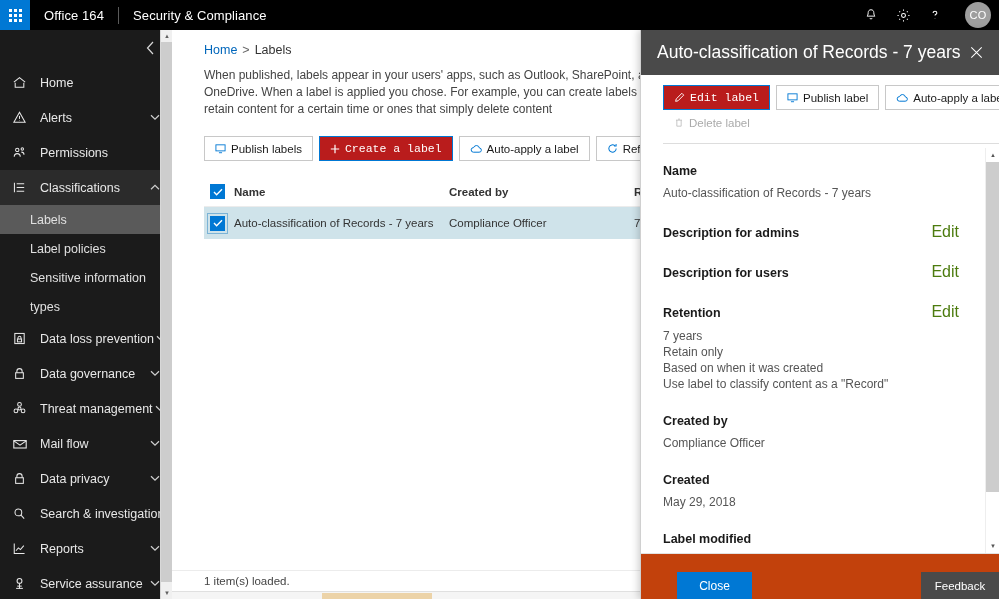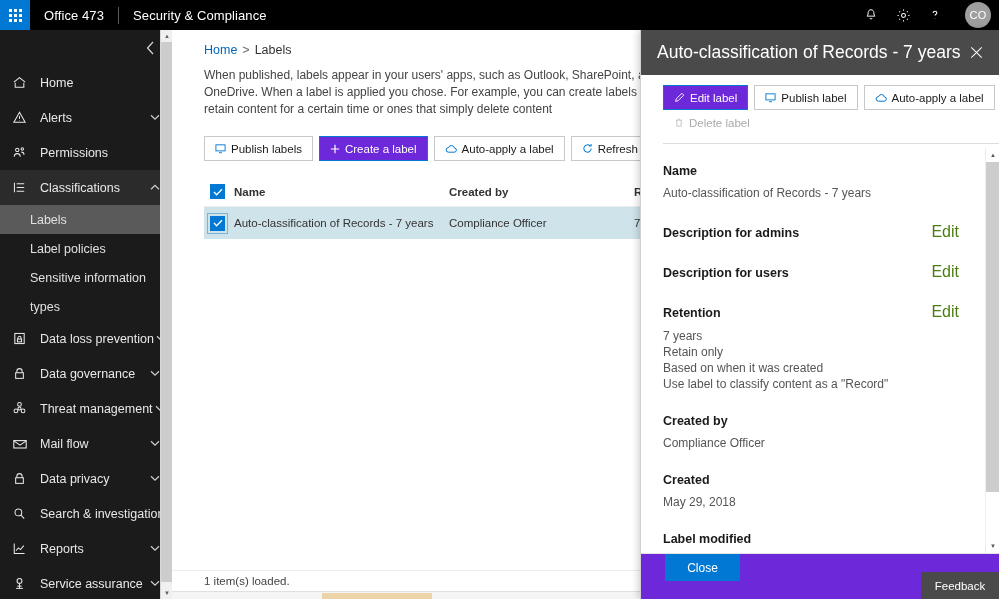--- a/index.html
+++ b/index.html
@@ -104,21 +104,21 @@
     width: 520px;
   }
   .toolbar {
     display: flex; align-items: center; gap: 6px; padding: 18px 0 0 32px;
   }
   .btn {
     height: 25px; display: inline-flex; align-items: center; gap: 5px;
     padding: 0 10px; font-size: 11.5px; cursor: pointer; white-space: nowrap;
     border: 1px solid #c8c8c8; background: #ffffff; color: #1a1a1a;
   }
-  .btn.primary { background: #6d28d9; border-color: #0078d4; color: #ffffff; }
+  .btn.primary { background: #b91c1c; border-color: #0078d4; color: #ffffff; font-family: Liberation Mono, monospace; }
   .btn.outline { border-color: #c8c8c8; color: #1a1a1a; }
   .btn .bico { color: #0078d4; display: flex; align-items: center; }
   .btn.primary .bico { color: #ffffff; }
   .searchbox {
     height: 25px; width: 180px; border: 1px solid #8a8886; background: #fff;
     font-size: 11.5px; color: #333; padding: 0 8px; line-height: 23px;
     margin-left: 6px;
   }
 
   
@@ -198,22 +198,22 @@
   .panel-scroll .sb-a {
     width: 14px; height: 14px; display: flex; align-items: center; justify-content: center;
     color: #555; font-size: 6px;
   }
   .panel-scroll .sb-a.bot { position: absolute; bottom: 0; left: 0; }
   .panel-scroll .sb-t {
     position: absolute; top: 14px; left: 0; width: 14px; height: 330px; background: #cdcdcd;
   }
 
   .panel-foot {
-    height: 46px; border-top: 1px solid #e2e2e2; display: flex; align-items: flex-start;
-    padding-left: 24px; flex: none; background: #6d28d9;
+    height: 46px; border-top: 1px solid #e2e2e2; display: flex; align-items: flex-end;
+    padding-left: 36px; flex: none; background: #c2410c;
   }
   .btn-close {
     width: 75px; height: 27px; background: #0078d4; color: #ffffff; border: none;
     font-size: 12px; cursor: pointer; font-family: "Liberation Sans", sans-serif;
   }
   .feedback {
     position: absolute; right: 0; bottom: 0; width: 78px; height: 27px;
     background: #4a4a4a; color: #ffffff; font-size: 11.5px;
     display: flex; align-items: center; justify-content: center; cursor: pointer;
   }
@@ -230,21 +230,21 @@
           <i></i>
           <i></i>
           <i></i>
           <i></i>
           <i></i>
           <i></i>
           <i></i>
           <i></i>
       </div>
     </div>
-    <div class="suite-brand">Office 473</div>
+    <div class="suite-brand">Office 164</div>
     <div class="suite-sep"></div>
     <div class="suite-app">Security &amp; Compliance</div>
     <div class="suite-right">
       <div class="suite-icon">
         <svg width="14" height="14" viewBox="0 0 16 16" fill="none" stroke="#fff" stroke-width="1.1">
           <path d="M8 2c-2 0-3.2 1.4-3.2 3.2 0 2.6-.9 3.6-1.3 4.1h9c-.4-.5-1.3-1.5-1.3-4.1C11.2 3.4 10 2 8 2z"></path>
           <path d="M6.7 11.4c.1.7.7 1.2 1.3 1.2s1.2-.5 1.3-1.2"></path>
         </svg>
       </div>
       <div class="suite-icon">

